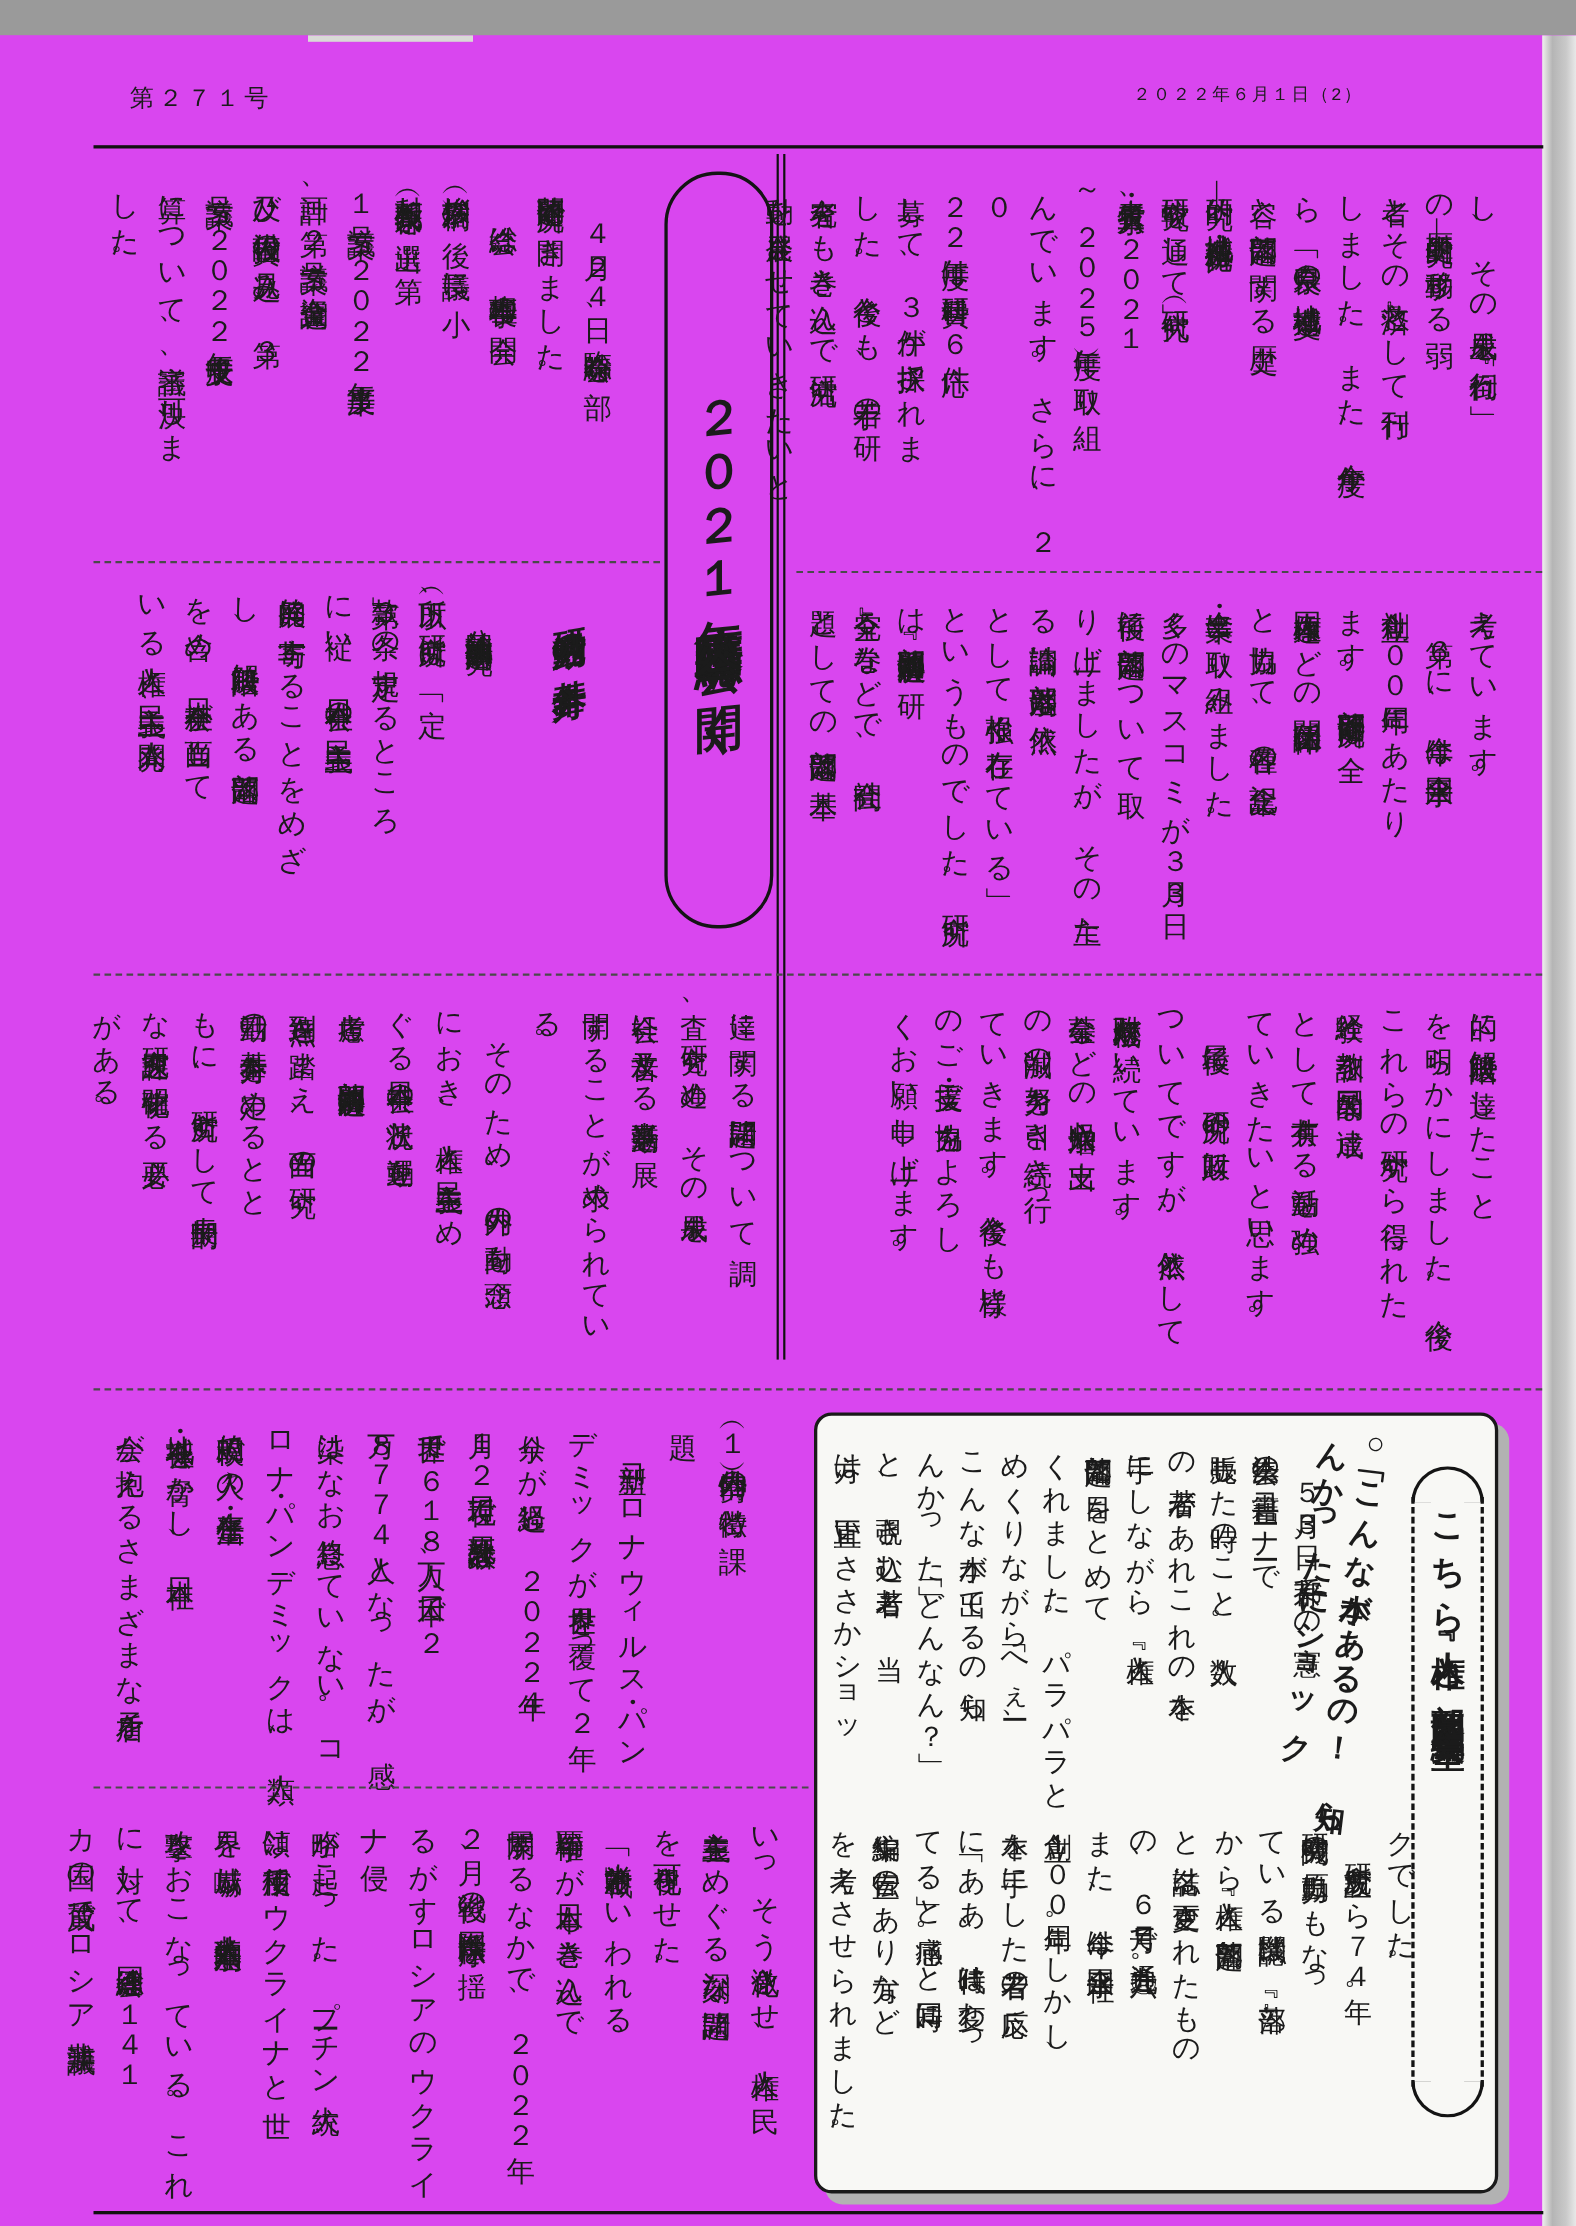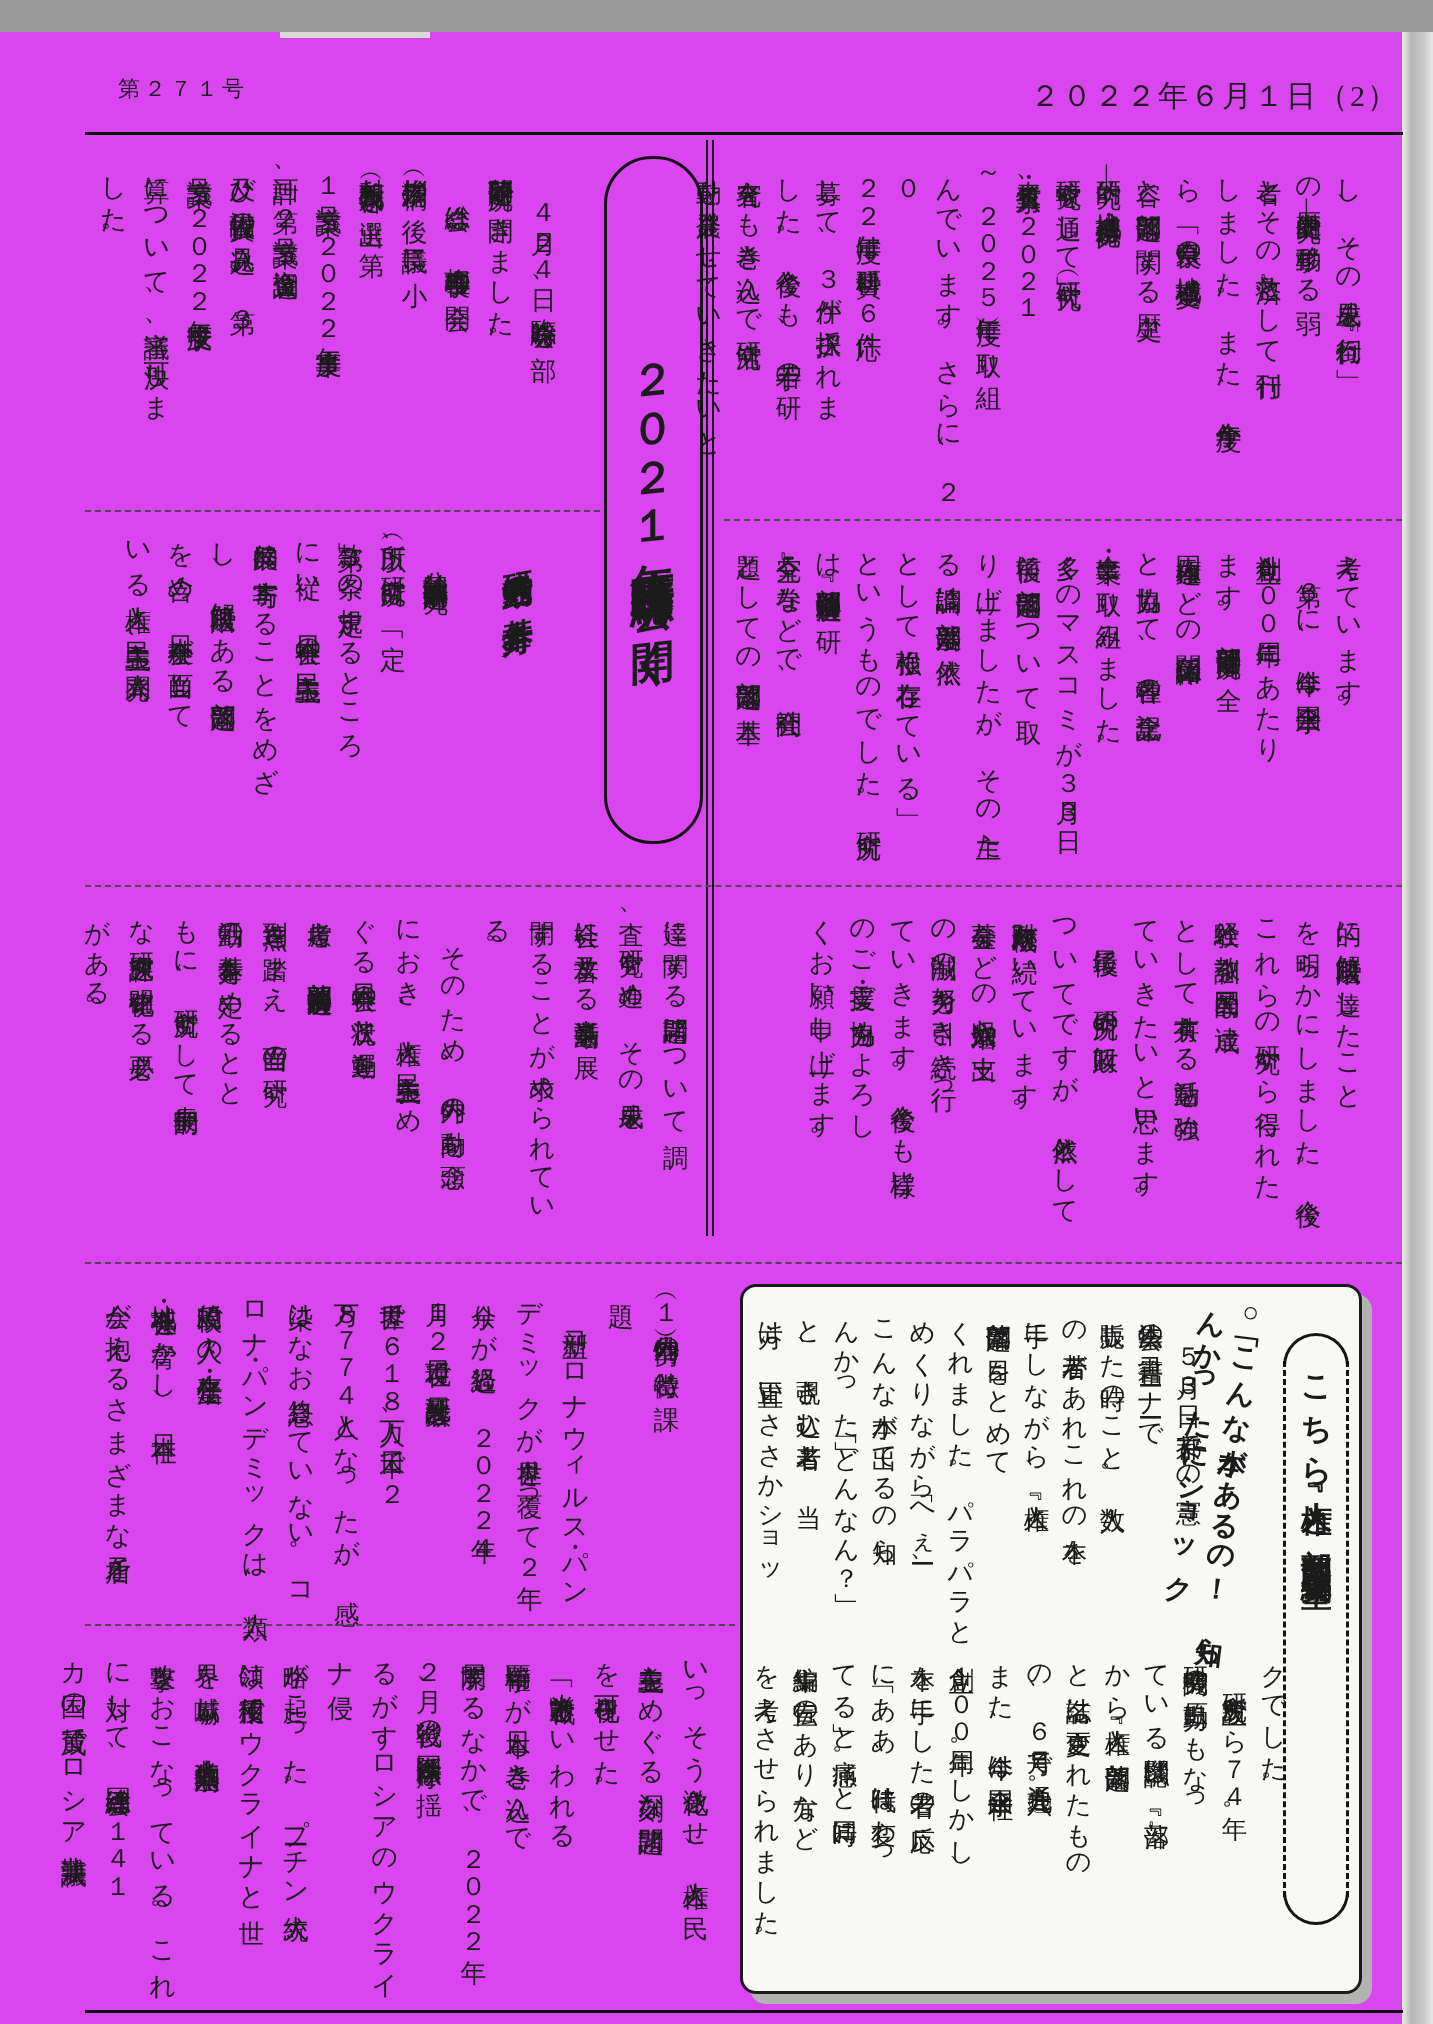--- a/index.html
+++ b/index.html
@@ -78,21 +78,21 @@
 </head>
 <body>
 
 <div id="page">
 
   <div class="scan-smudge" style="left:280px;top:0;width:150px;height:6px;"></div>
   <div class="scan-edge"></div>
   <div class="corner-mark" style="left:0;top:1998px;width:13px;height:26px;"></div>
 
   <div class="htext" style="left:118px;top:42px;font-size:22px;letter-spacing:4px;">第２７１号</div>
-  <div class="htext" style="left:1030px;top:44px;font-size:30px;letter-spacing:2px;">２０２２年６月１日（2）</div>
+  <div class="htext" style="left:1030px;top:44px;font-size:16px;letter-spacing:2px;font-family:Liberation Mono, monospace;">２０２２年６月１日（2）</div>
   <div class="rule" style="left:85px;top:100px;width:1318px;height:3px;"></div>
 
   <div class="dblrule" style="left:706px;top:108px;height:1096px;"></div>
 
   <div class="vband" style="left:728px;top:128px;width:640px;height:358px;line-height:40px;">し、その成果を『「行倒れ」
 の歴史的研究―移動する弱
 者とその救済』として刊行
 しました。また、今年度か
 ら、「奈良県の地域構造変
 容と部落問題に関する歴史

